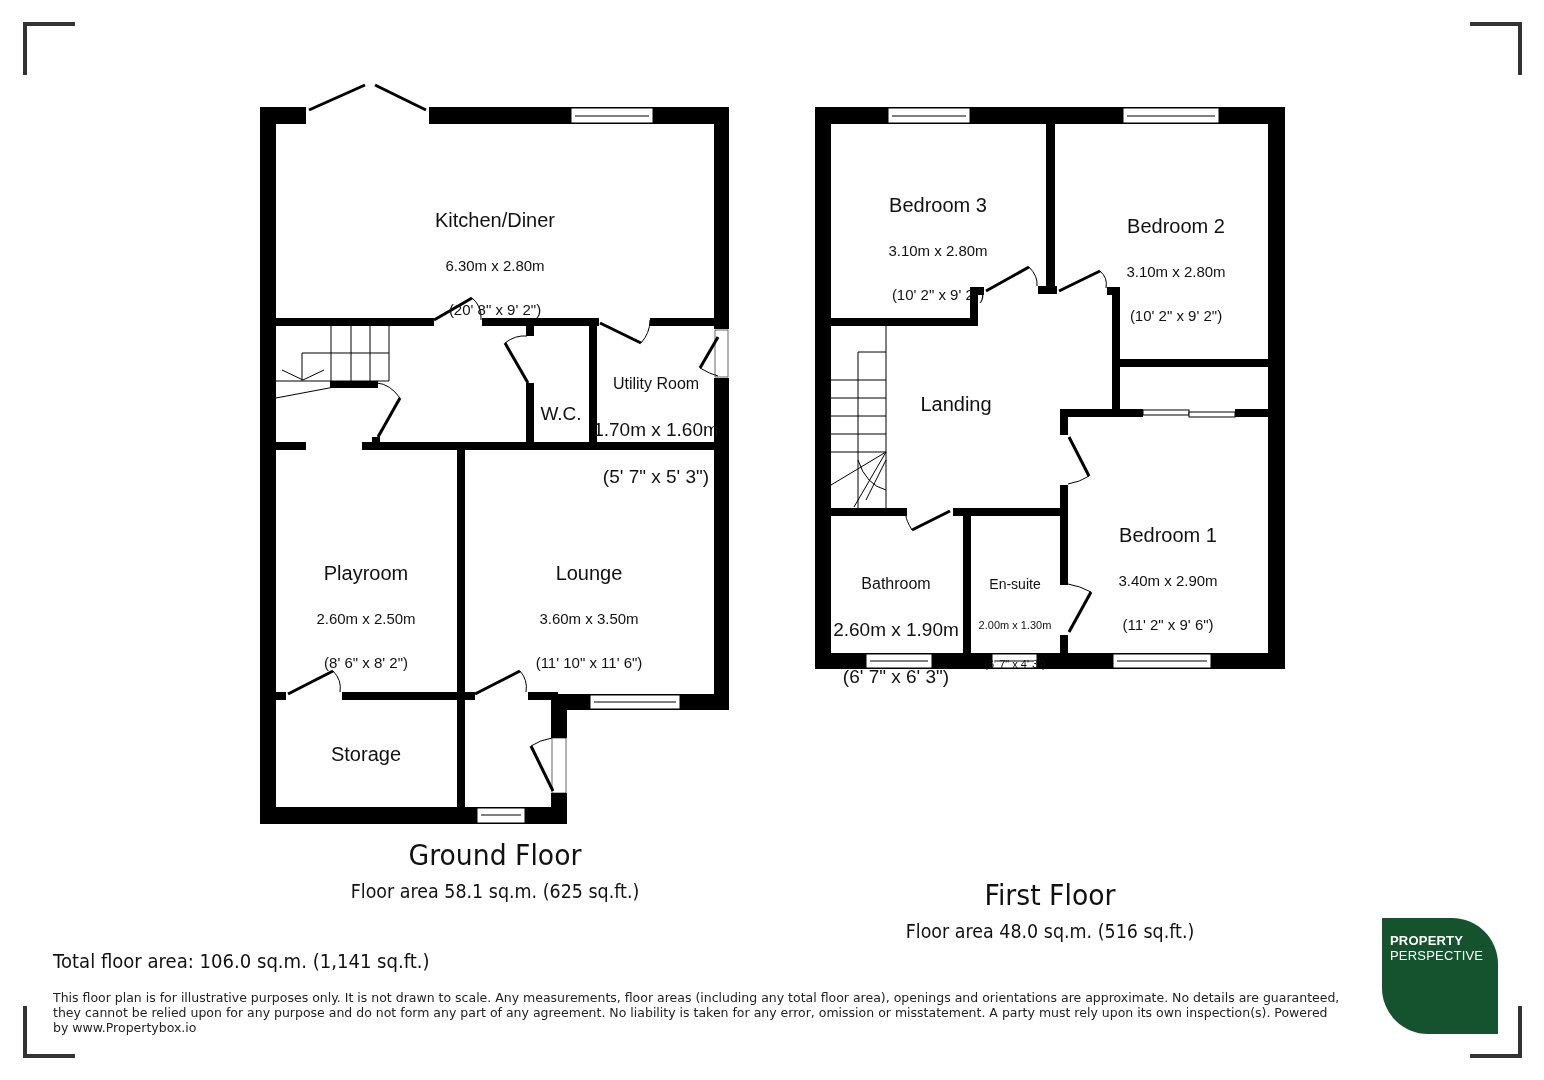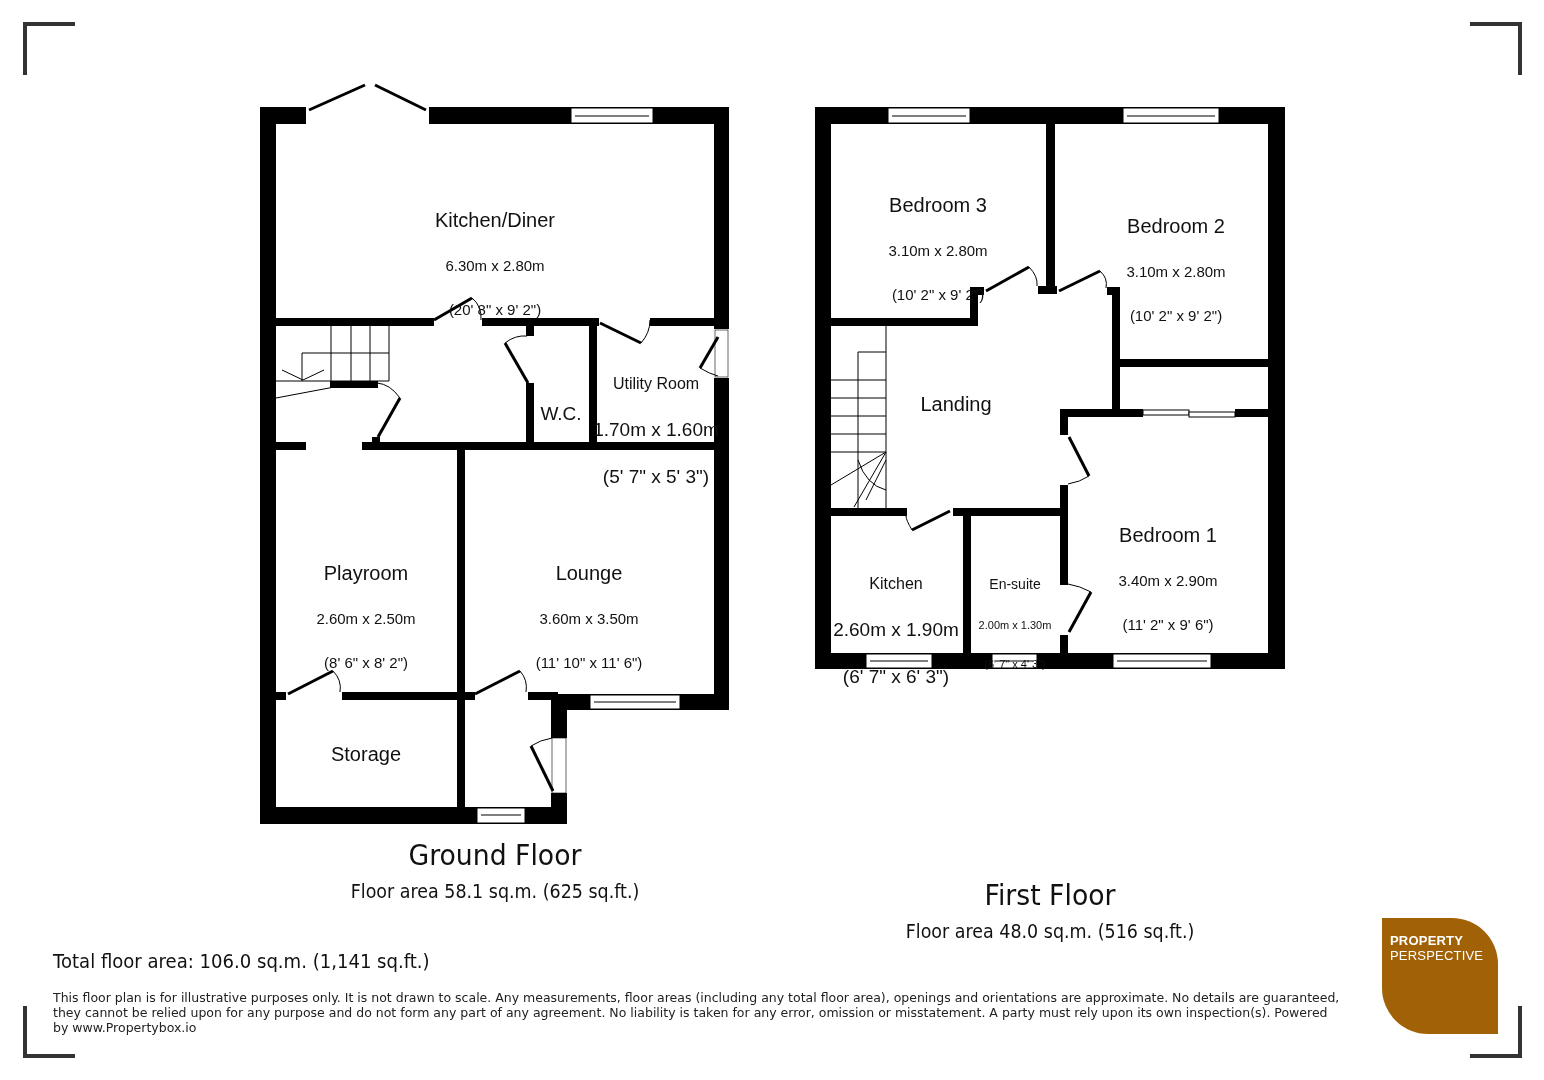--- a/index.html
+++ b/index.html
@@ -10,21 +10,21 @@
   .room-dim{font-size:15px;display:block;margin-top:27px;}
   .room-name.sm{font-size:16px;}
   .room-dim.sm{font-size:19px;}
   .room-name.xs{font-size:14px;}
   .room-dim.xs{font-size:11px;}
   .floor-title{position:absolute;text-align:center;transform:translateX(-50%);white-space:nowrap;font-family:"DejaVu Sans",sans-serif;}
   .floor-title .t{font-size:29px;display:block;transform:scaleX(0.92);}
   .floor-title .a{font-size:19px;display:block;margin-top:8px;transform:scaleX(0.92);}
   .total{position:absolute;left:53px;top:950px;font-size:19px;font-family:"DejaVu Sans",sans-serif;transform-origin:left;transform:scaleX(0.95);white-space:nowrap;}
   .disclaimer{position:absolute;left:53px;top:990px;width:1290px;font-size:12.5px;line-height:15px;font-family:"DejaVu Sans",sans-serif;color:#222;}
-  .logo{position:absolute;left:1382px;top:918px;width:116px;height:116px;background:#a16207;border-radius:0 46px 0 46px;color:#fff;font-family:"Liberation Sans",sans-serif;}
+  .logo{position:absolute;left:1382px;top:918px;width:116px;height:116px;background:#14532d;border-radius:0 46px 0 46px;color:#fff;font-family:"Liberation Sans",sans-serif;}
   .logo .l1{position:absolute;left:8px;top:15px;font-size:13px;font-weight:bold;letter-spacing:0.2px;}
   .logo .l2{position:absolute;left:8px;top:30px;font-size:13px;letter-spacing:0.2px;}
 </style>
 </head>
 <body>
 
 <svg class="plan" width="1544" height="1080">
   <g stroke="#333" stroke-width="4" fill="none">
     <path d="M25 75 V24 H75"></path>
     <path d="M1470 24 H1520 V75"></path>
@@ -232,21 +232,21 @@
 </div>
 <div class="room-label" style="left:956px;top:393px;">
   <span class="room-name">Landing</span>
 </div>
 <div class="room-label" style="left:1168px;top:524px;text-align:center;">
   <span class="room-name">Bedroom 1</span>
   <span class="room-dim">3.40m x 2.90m</span>
   <span class="room-dim">(11' 2" x 9' 6")</span>
 </div>
 <div class="room-label" style="left:896px;top:575px;">
-  <span class="room-name sm">Kitchen</span>
+  <span class="room-name sm">Bathroom</span>
   <span class="room-dim sm">2.60m x 1.90m</span>
   <span class="room-dim sm">(6' 7" x 6' 3")</span>
 </div>
 <div class="room-label" style="left:1015px;top:577px;">
   <span class="room-name xs">En-suite</span>
   <span class="room-dim xs">2.00m x 1.30m</span>
   <span class="room-dim xs">(6' 7" x 4' 3")</span>
 </div>
 
 <div class="floor-title" style="left:495px;top:838px;">

